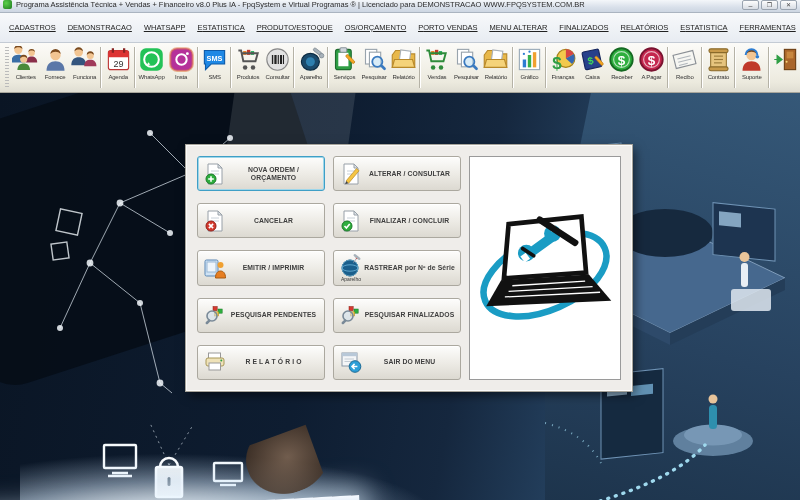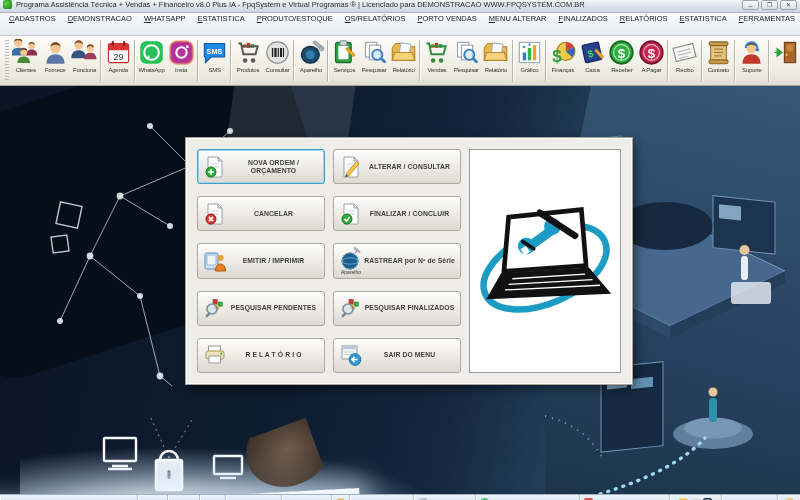--- a/index.html
+++ b/index.html
@@ -14,23 +14,23 @@
   .appicon{width:9px;height:9px;margin-right:4px;flex:0 0 auto;
     background:radial-gradient(circle at 35% 35%,#5ad14a,#1f7a1f);border-radius:2px;}
   .titletext{flex:1;white-space:nowrap;overflow:hidden;}
   .winbtns{display:flex;gap:2px;}
   .wb{width:17px;height:10px;border:1px solid #9aa4b0;border-radius:2px;
     background:linear-gradient(#fdfdfd,#d8dde4);display:flex;align-items:center;justify-content:center;
     font-size:7px;line-height:1;color:#444;}
   .wb-min::before{content:"–";} .wb-rest::before{content:"❐";font-size:6px;} .wb-close::before{content:"✕";font-size:6px;}
 
   
-  .menubar{height:23px;display:flex;align-items:flex-start;gap:2px;padding:0 4px;
+  .menubar{height:30px;display:flex;align-items:center;gap:2px;padding:0 4px;
     background:linear-gradient(#f7f9fb,#e8ecf2);border-bottom:1px solid #c4cbd4;
-    font-size:7.5px;color:#222;}
+    font-size:7.5px;color:#222;text-decoration:underline;}
   .mi{display:inline-block;padding:1px 5px;white-space:nowrap;}
   .mi::first-letter{text-decoration:underline;}
 
   
   .toolbar{height:50px;display:flex;align-items:stretch;padding:1px 0 1px 5px;
     background:linear-gradient(#fcfbf8,#eceade 80%,#dfddd2);border-bottom:1px solid #a8a69c;}
   .grip{width:4px;margin:3px 2px 3px 0;background:repeating-linear-gradient(#bbb 0 1px,transparent 1px 3px);}
   .tb{width:30px;display:flex;flex-direction:column;align-items:center;justify-content:flex-start;
     padding-top:2px;border-radius:3px;}
   .tb svg{width:27px;height:27px;flex:0 0 auto;}
@@ -302,21 +302,21 @@
         </div>
     </div>
   </div>
 
   <div class="menubar">
     <span class="mi">CADASTROS</span>
     <span class="mi">DEMONSTRACAO</span>
     <span class="mi">WHATSAPP</span>
     <span class="mi">ESTATISTICA</span>
     <span class="mi">PRODUTO/ESTOQUE</span>
-    <span class="mi">OS/RELATÓRIOS</span>
+    <span class="mi">OS/ORÇAMENTO</span>
     <span class="mi">PORTO VENDAS</span>
     <span class="mi">MENU ALTERAR</span>
     <span class="mi">FINALIZADOS</span>
     <span class="mi">RELATÓRIOS</span>
     <span class="mi">ESTATISTICA</span>
     <span class="mi">FERRAMENTAS</span>
 
   </div>
 
   <div class="toolbar">

